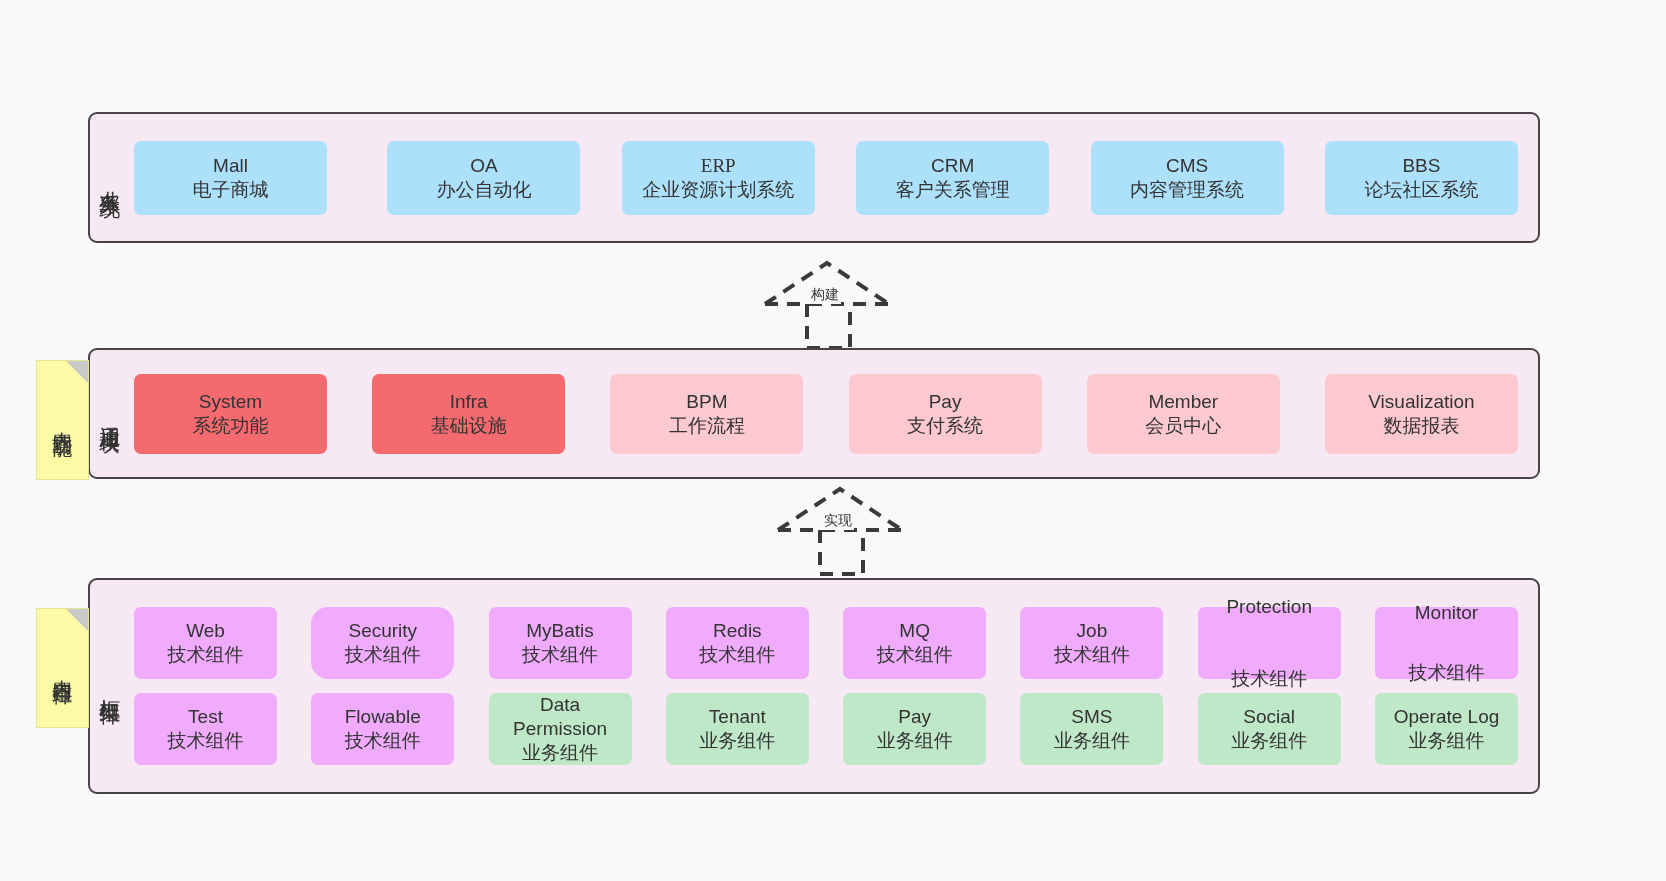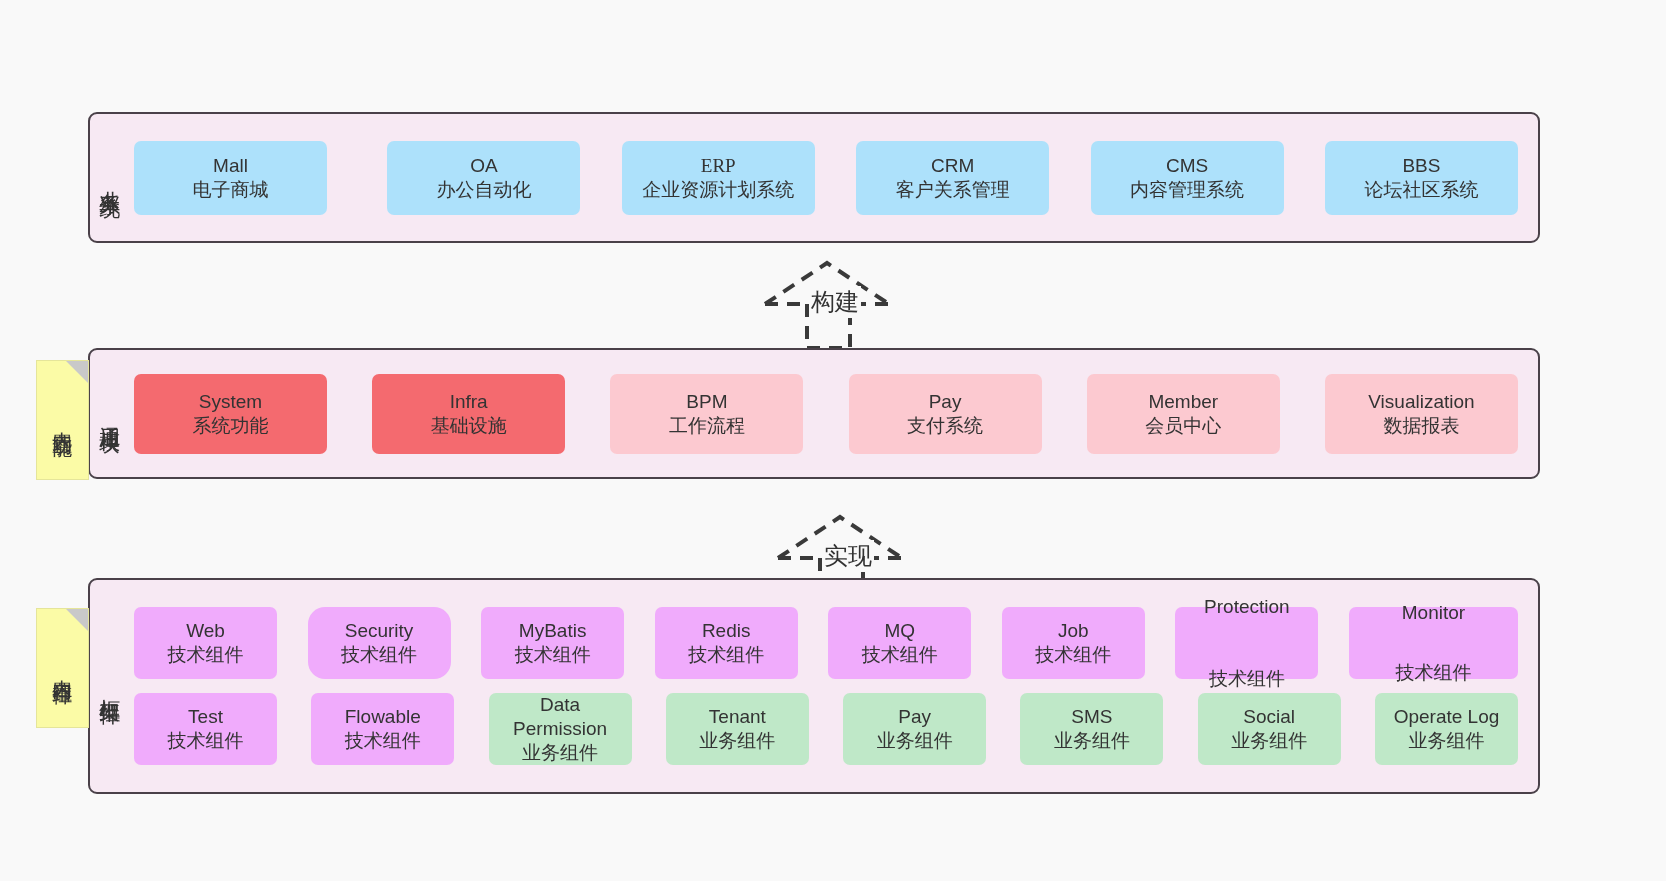--- a/index.html
+++ b/index.html
@@ -113,21 +113,21 @@
     border-color: transparent #c9c9c9 transparent transparent;
   }
 
   
   .conn {
     position: absolute;
   }
   .conn svg { display: block; overflow: visible; }
   .conn-label {
     position: absolute;
-    font-size: 24px;
+    font-size: 14px;
     color: #333333;
     background: #f9f9f9;
     padding: 0 2px;
     white-space: nowrap;
     user-select: none;
   }
 </style>
 </head>
 <body>
 
@@ -205,21 +205,21 @@
             <div class="cn">数据报表</div>
           </div>
         </div>
     </div>
   </div>
   <div class="note" style="left:36px; top:360px; width:53px; height:120px;">
     <span class="fold"></span>
     <span>内置功能</span>
   </div>
 
-  <div class="conn" style="left:773px; top:512px; width:140px; height:92px;">
+  <div class="conn" style="left:773px; top:484px; width:140px; height:92px;">
     <svg width="140" height="92" viewBox="0 0 140 92">
       <polyline points="5,46 67,5 129,46" fill="none" stroke="#3a3a3a" stroke-width="4" stroke-dasharray="13,9" stroke-linecap="butt"></polyline>
       <line x1="5" y1="46" x2="129" y2="46" stroke="#3a3a3a" stroke-width="4" stroke-dasharray="13,9"></line>
       <polyline points="47,46 47,90 90,90 90,46" fill="none" stroke="#3a3a3a" stroke-width="4" stroke-dasharray="13,9"></polyline>
     </svg>
     <div class="conn-label" style="left:49px; top:28px;">实现</div>
   </div>
 
   <div class="layer" id="layer-framework" style="left:88px; top:578px; width:1452px; height:216px;">
     <div class="layer-title">框架组件</div>
@@ -246,21 +246,21 @@
             <div class="cn">技术组件</div>
           </div>
           <div class="card c-green" style="width: 143px; height: 72px;">
             <div class="en">Job</div>
             <div class="cn">技术组件</div>
           </div>
           <div class="card c-green" style="width: 143px; height: 72px; gap: 48px;">
             <div class="en">Protection</div>
             <div class="cn">技术组件</div>
           </div>
-          <div class="card c-green" style="width: 169px; height: 72px; gap: 36px;">
+          <div class="card c-green" style="width: 143px; height: 72px; gap: 36px;">
             <div class="en">Monitor</div>
             <div class="cn">技术组件</div>
           </div>
         </div>
       <div class="row" id="row-fw-2">
           <div class="card c-green" style="width: 143px; height: 72px;">
             <div class="en">Test</div>
             <div class="cn">技术组件</div>
           </div>
           <div class="card c-green" style="width: 143px; height: 72px;">

